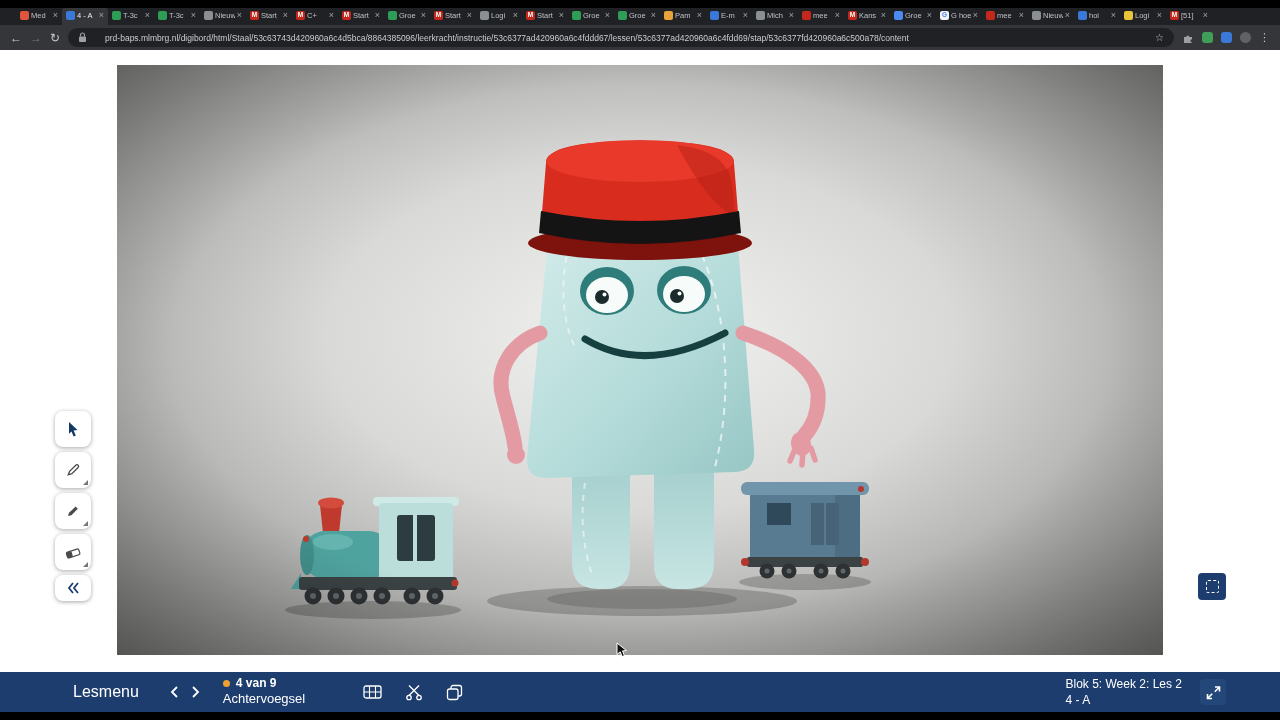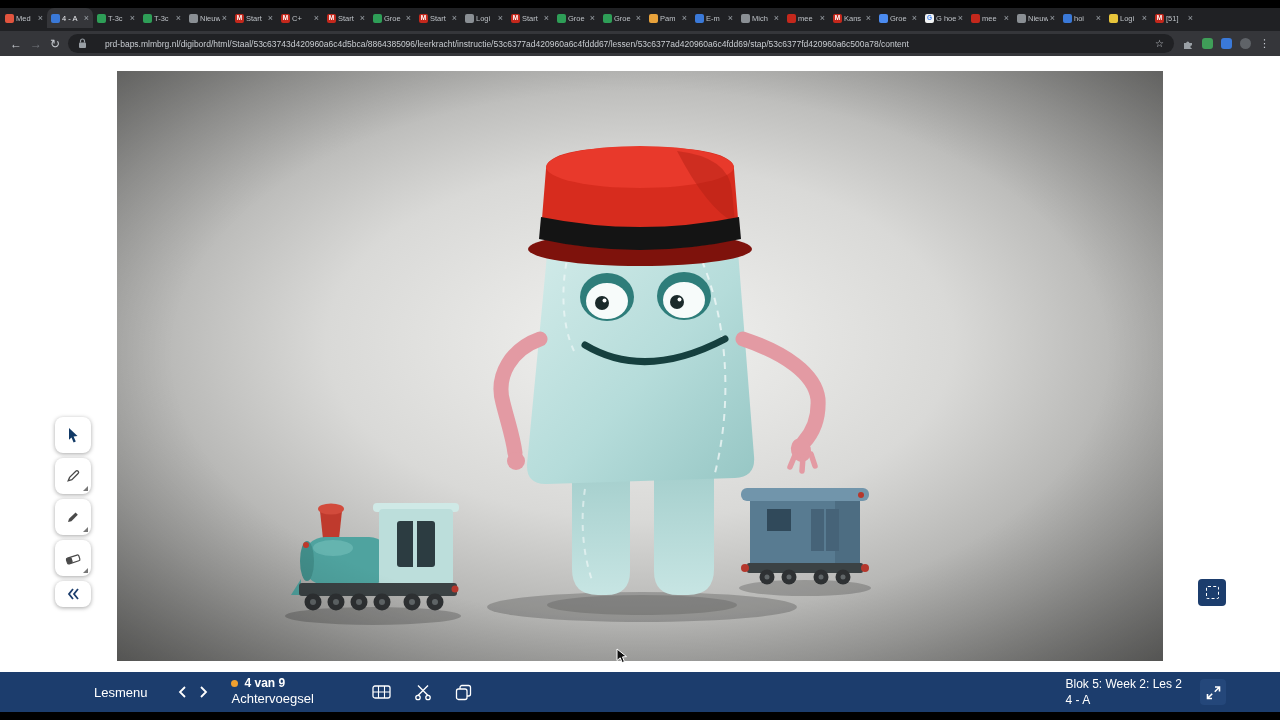--- a/index.html
+++ b/index.html
@@ -3,21 +3,21 @@
 <meta charset="utf-8">
 <style>
   *{margin:0;padding:0;box-sizing:border-box}
   html,body{width:1280px;height:720px;overflow:hidden;background:#000;font-family:"Liberation Sans",sans-serif;}
   .screen{position:relative;width:1280px;height:720px;background:#000;}
   .letterbox{position:absolute;left:0;width:1280px;height:8px;background:#000;z-index:50;}
   .lb-top{top:0}.lb-bottom{bottom:0}
   .browser{position:absolute;top:8px;left:0;width:1280px;height:704px;display:flex;flex-direction:column;}
 
   
-  .tabstrip{height:23px;background:#202124;display:flex;padding-left:1px;overflow:hidden;}
+  .tabstrip{height:17px;background:#202124;display:flex;align-items:flex-end;padding-left:16px;overflow:hidden;}
   .tab{width:46px;height:20px;border-radius:7px 7px 0 0;display:flex;align-items:center;gap:2px;padding:0 4px;color:#bdc1c6;flex:0 0 auto;position:relative;}
   .tab.active{background:#35363a;color:#e8eaed;}
   .fav{width:9px;height:9px;border-radius:2px;flex:0 0 auto;display:flex;align-items:center;justify-content:center;font-size:6.5px;font-weight:bold;color:#fff;background:#5f6368;line-height:1;}
   .tab-label{font-size:7.5px;white-space:nowrap;overflow:hidden;flex:1;}
   .tab-close{font-size:9px;line-height:1;color:#9aa0a6;flex:0 0 auto;}
 
   
   .toolbar-row{height:25px;background:#35363a;display:flex;align-items:center;gap:8px;padding:0 10px;}
   .nav-ic{color:#c7cbd1;font-size:12px;line-height:1;}
   .nav-ic.dim{color:#74787d;}
@@ -39,21 +39,21 @@
   .tool-btn.small{height:26px;}
   .corner{position:absolute;right:3px;bottom:3px;width:0;height:0;border-left:5px solid transparent;border-bottom:5px solid #777;}
 
   .frame-btn{position:absolute;left:1198px;top:523px;width:28px;height:27px;background:#1c3d6d;border-radius:4px;display:flex;align-items:center;justify-content:center;z-index:5;}
   .frame-ic{width:13px;height:13px;border:1.5px dashed #fff;border-radius:2px;}
 
   .mouse-cursor{position:absolute;left:616px;top:592px;z-index:9;}
 
   
   .bottombar{height:40px;background:#1c3d6d;display:flex;align-items:center;color:#fff;}
-  .lesmenu{font-size:13px;margin-left:94px;cursor:default;text-align:right;}
+  .lesmenu{font-size:16px;margin-left:73px;cursor:default;text-align:right;}
   .bb-chev{width:22px;height:22px;display:flex;align-items:center;justify-content:center;}
   .bb-chev.first{margin-left:24px;}
   .bb-step{margin-left:16px;display:flex;flex-direction:column;justify-content:center;line-height:1.3;}
   .bb-step-top{display:flex;align-items:center;gap:6px;font-size:12px;font-weight:bold;}
   .dot{width:7px;height:7px;border-radius:50%;background:#f0a030;flex:0 0 auto;}
   .bb-step-title{font-size:13px;}
   .bb-icons{display:flex;align-items:center;gap:23px;margin-left:58px;}
   .bb-ic{display:flex;align-items:center;justify-content:center;}
   .bb-spacer{flex:1;}
   .bb-lesson{text-align:left;font-size:12px;line-height:1.35;}

